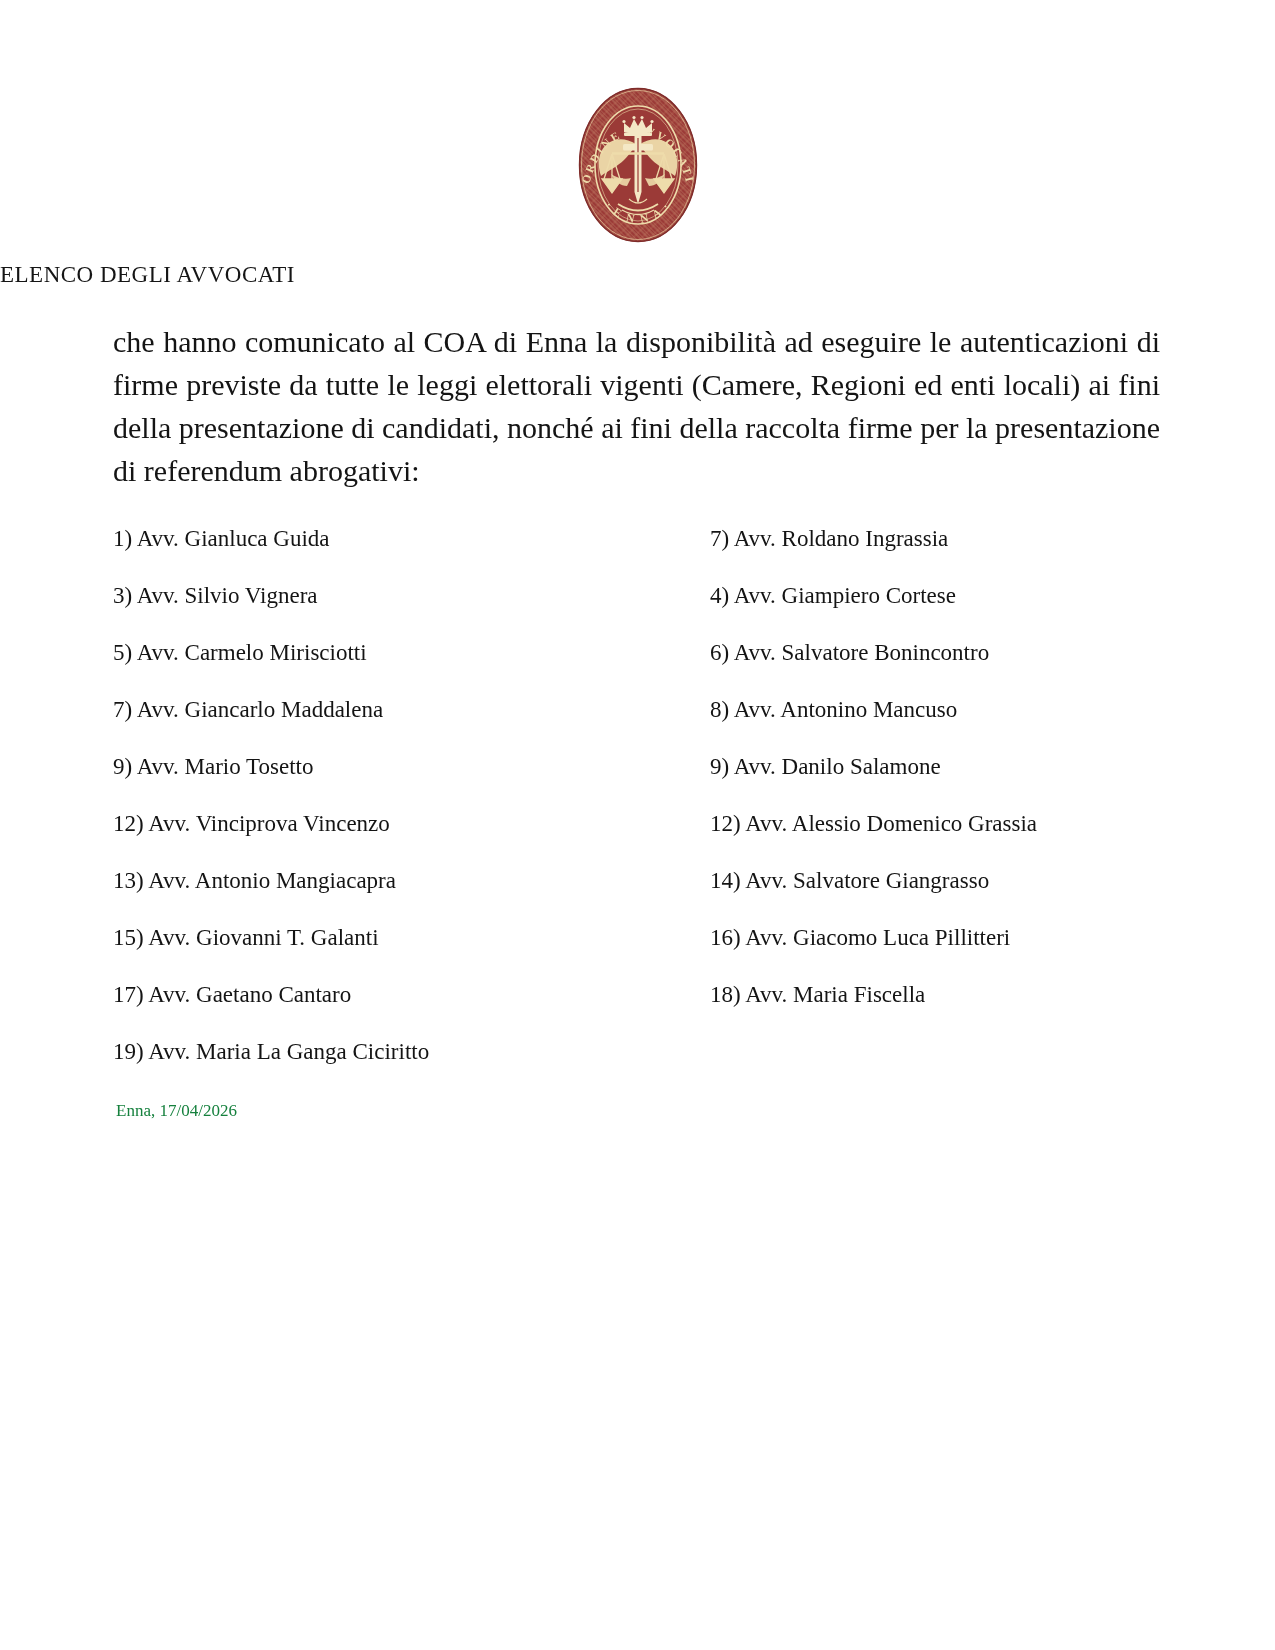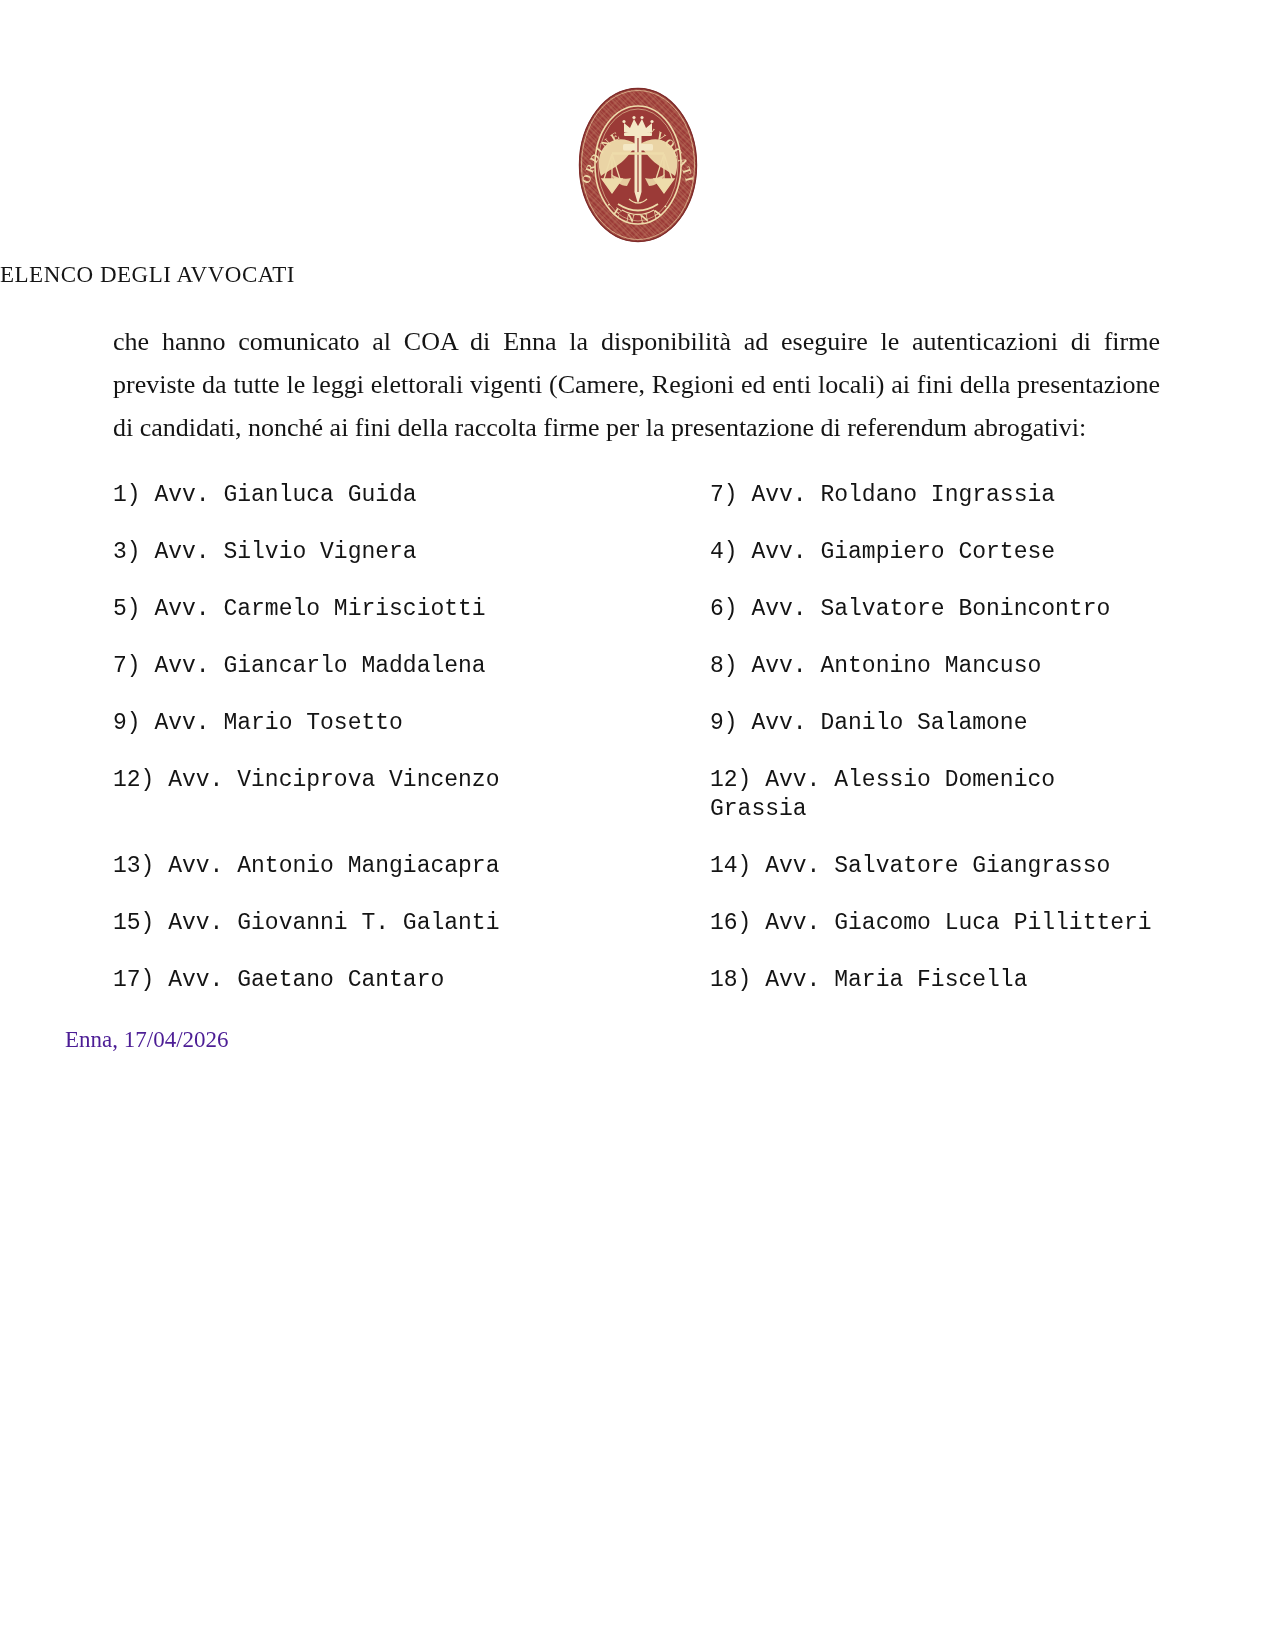--- a/index.html
+++ b/index.html
@@ -32,41 +32,40 @@
   }
   .doc-title {
     margin-top: 18px;
     text-align: left;
     font-size: 23px;
     letter-spacing: 0.5px;
     color: #151515;
   }
   .intro {
     margin: 32px 115px 0 113px;
-    font-size: 26px;
+    font-size: 30px;
     line-height: 43px;
     text-align: justify;
     color: #141414;
   }
   .lawyers-grid {
     margin: 32px 115px 0 113px;
     display: grid;
     grid-template-columns: 597px 1fr;
     grid-auto-flow: row;
     row-gap: 28px;
     font-size: 23px;
     line-height: 29px;
     color: #141414;
-    font-family: Liberation Mono, monospace;
   }
   .date-line {
-    margin: 30px 115px 0 65px;
-    font-size: 23px;
+    margin: 30px 115px 0 116px;
+    font-size: 17px;
     line-height: 29px;
-    color: #4c1d95;
+    color: #15803d;
   }
 </style>
 </head>
 <body>
 
 <div class="page">
 
   <div class="seal-wrap">
     <svg viewBox="0 0 122 158" xmlns="http://www.w3.org/2000/svg" role="img">
       <defs>
@@ -156,17 +155,18 @@
     <div>9) Avv. Mario Tosetto</div>
     <div>9) Avv. Danilo Salamone</div>
     <div>12) Avv. Vinciprova Vincenzo</div>
     <div>12) Avv. Alessio Domenico Grassia</div>
     <div>13) Avv. Antonio Mangiacapra</div>
     <div>14) Avv. Salvatore Giangrasso</div>
     <div>15) Avv. Giovanni T. Galanti</div>
     <div>16) Avv. Giacomo Luca Pillitteri</div>
     <div>17) Avv. Gaetano Cantaro</div>
     <div>18) Avv. Maria Fiscella</div>
+    <div>19) Avv. Maria La Ganga Ciciritto</div>
   </div>
 
   <div class="date-line">Enna, 17/04/2026</div>
 
 </div>
 
 </body></html>

